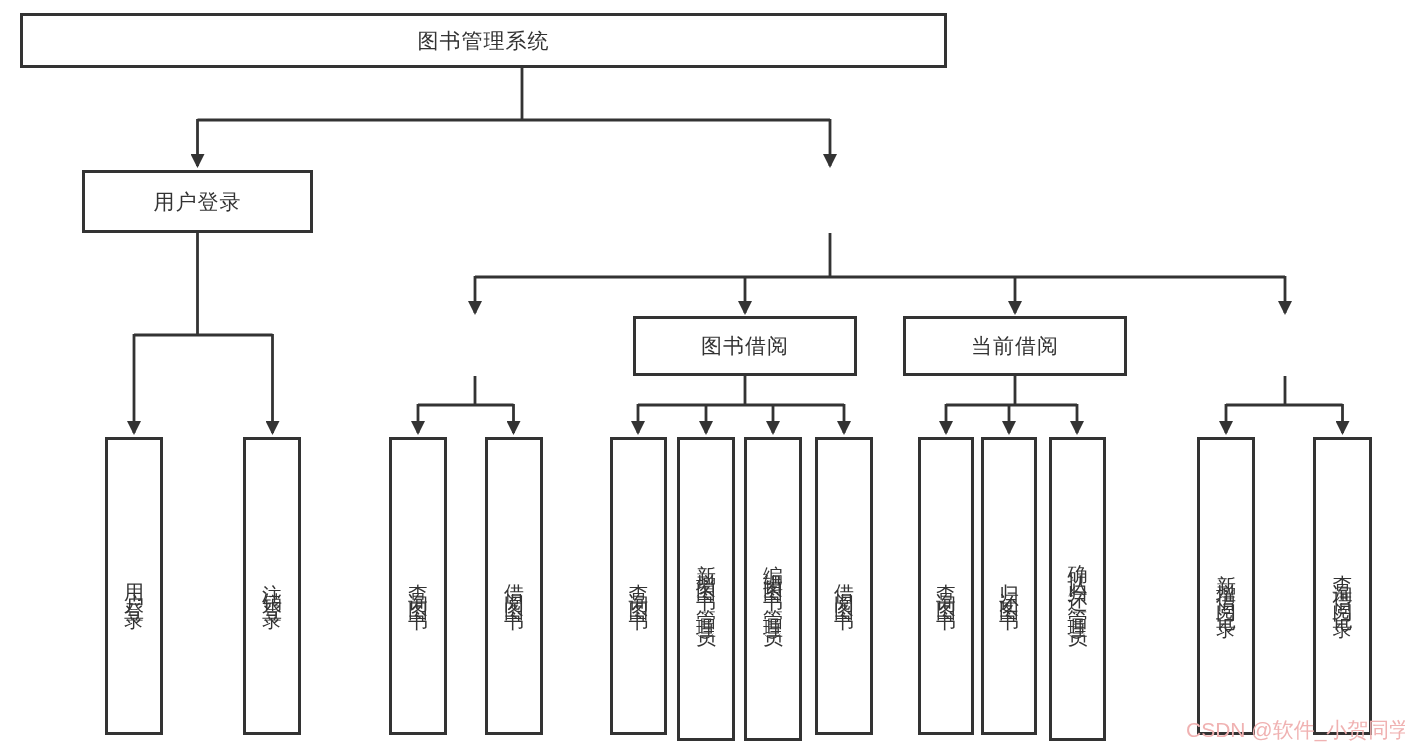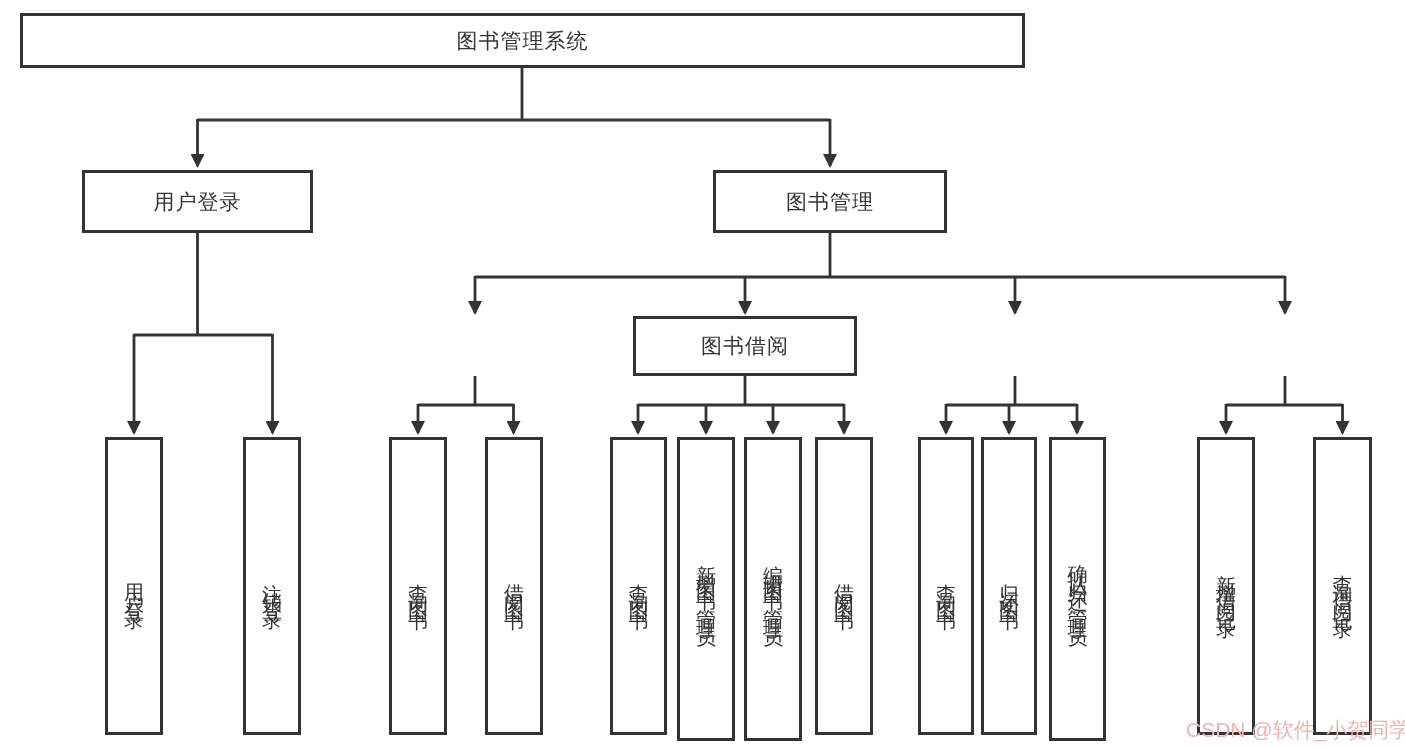--- a/index.html
+++ b/index.html
@@ -101,33 +101,33 @@
       <line class="arrowstem" x1="1077" y1="404" x2="1077" y2="433" marker-end="url(#arrow)"></line>
     </g>
 
     <g>
       <path class="trunk" d="M1285,376 V405 M1226,405 H1342.5"></path>
       <line class="arrowstem" x1="1226" y1="404" x2="1226" y2="433" marker-end="url(#arrow)"></line>
       <line class="arrowstem" x1="1342.5" y1="404" x2="1342.5" y2="433" marker-end="url(#arrow)"></line>
     </g>
   </svg>
 
-  <div class="node h" style="left:20px;top:13px;width:1005px;height:55px">
+  <div class="node h" style="left:20px;top:13px;width:927px;height:55px">
     <span>图书管理系统</span>
   </div>
 
   <div class="node h" style="left:82px;top:170px;width:231px;height:63px">
     <span>用户登录</span>
   </div>
-  <div class="node h" style="left:713px;top:170px;width:234px;height:63px">
-    <span>图书管理</span>
-  </div>
 
   <div class="node h" style="left:633px;top:316px;width:224px;height:60px">
     <span>图书借阅</span>
+  </div>
+  <div class="node h" style="left:903px;top:316px;width:224px;height:60px">
+    <span>当前借阅</span>
   </div>
 
   <div class="node v" style="left:105px;top:437px;width:58px;height:298px">
     <span class="vtext">用户登录</span>
   </div>
   <div class="node v" style="left:243px;top:437px;width:58px;height:298px">
     <span class="vtext">注销登录</span>
   </div>
 
   <div class="node v" style="left:389px;top:437px;width:58px;height:298px">

